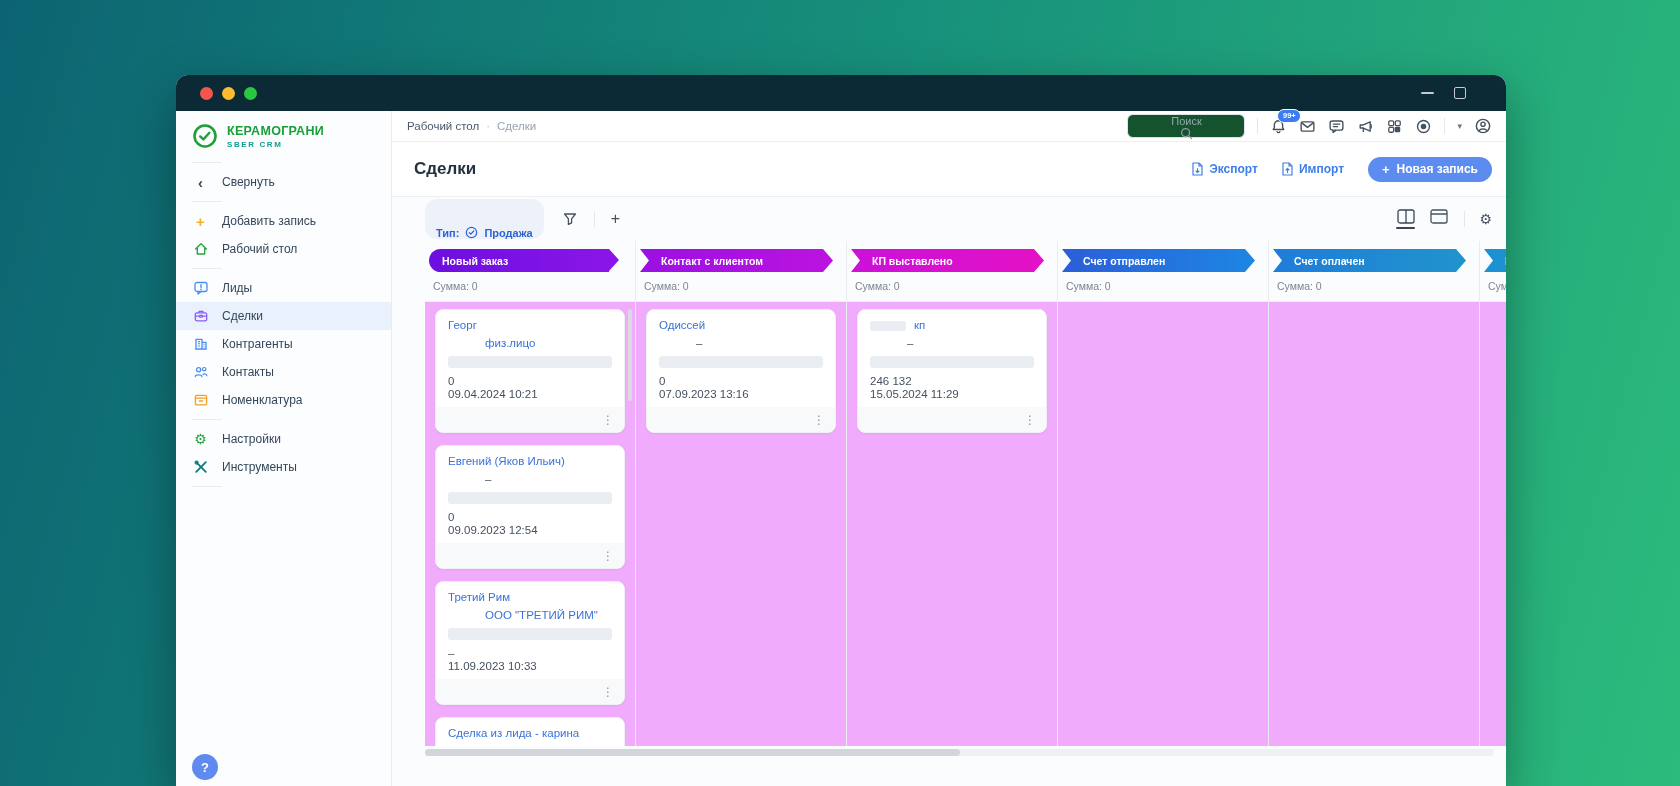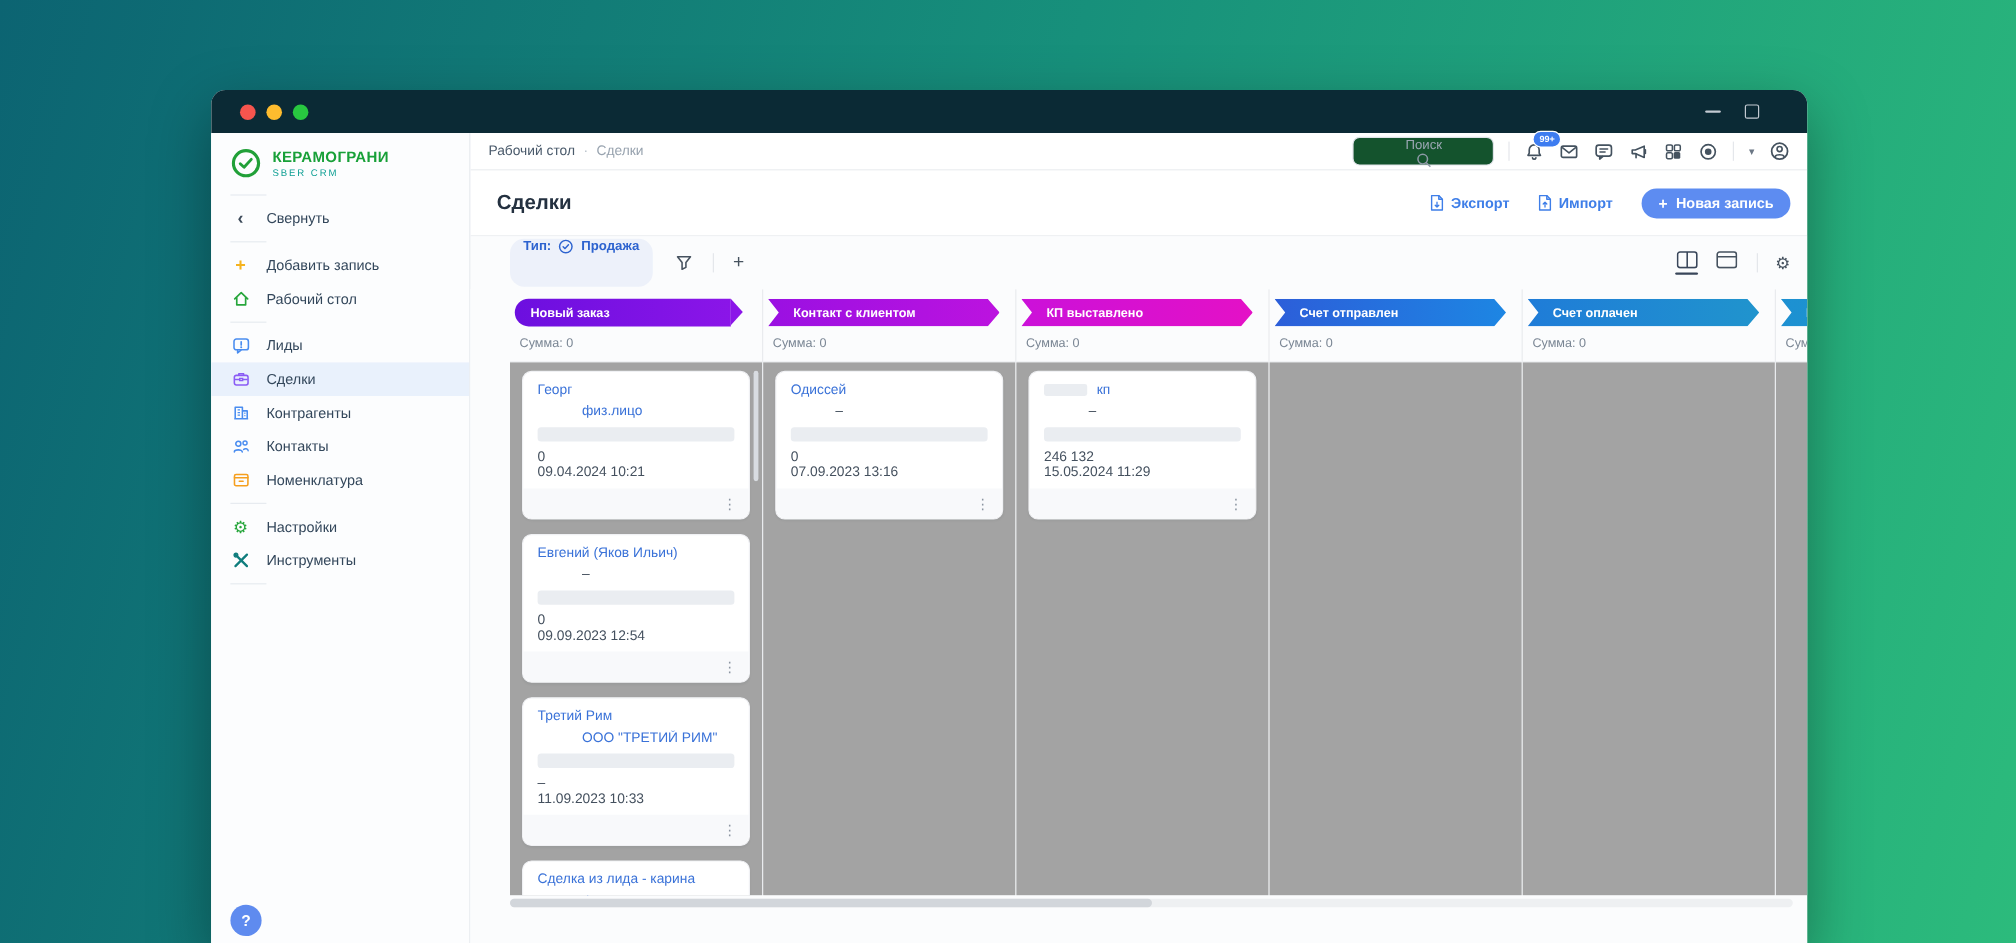--- a/index.html
+++ b/index.html
@@ -17,21 +17,21 @@
   .wc { margin-left:auto; display:flex; align-items:center; gap:20px; padding-right:16px; }
   .wc-min { width:13px; height:2px; background:#c3cad2; border-radius:1px; }
   .wc-max { width:12px; height:12px; border:1.6px solid #c3cad2; border-radius:2px; }
   
   .app { display:flex; height:675px; background:#fff; }
   
   .sidebar { width:216px; flex:0 0 216px; background:#fcfdfe; border-right:1px solid #e8ebef;
     position:relative; padding-top:4px; }
   .logo-row { display:flex; align-items:center; gap:9px; padding:8px 15px 8px 16px; }
   .logo-text .t1 { font-size:12.5px; font-weight:700; color:#18a038; letter-spacing:.3px; }
-  .logo-text .t2 { font-size:8px; font-weight:400; color:#11a095; letter-spacing:1.6px; margin-top:2px; }
+  .logo-text .t2 { font-size:8px; font-weight:700; color:#11a095; letter-spacing:1.6px; margin-top:2px; }
   .sdiv { height:1px; background:#e7ebf0; width:30px; margin:5px 0 5px 16px; }
   .nav-item { height:28px; display:flex; align-items:center; gap:13px; padding:0 16px;
     font-size:12px; color:#33475b; cursor:pointer; white-space:nowrap; }
   .nav-item.active { background:#e9f1fc; }
   .ni-icon { width:17px; display:flex; justify-content:center; align-items:center; flex:0 0 17px; }
   .glyph-add { color:#f5b31e; font-weight:700; font-size:15px; line-height:1; }
   .glyph-collapse { color:#3c4a59; font-size:15px; line-height:1; font-weight:700; }
   .glyph-gear-green { color:#27a63c; font-size:14px; line-height:1; }
   .help-btn { position:absolute; left:16px; bottom:6px; width:26px; height:26px; border-radius:50%;
     background:#5f8bef; color:#fff; font-size:13px; font-weight:700; border:none;
@@ -57,21 +57,21 @@
   .page-title { font-size:17px; font-weight:600; color:#243140; }
   .ph-right { margin-left:auto; display:flex; align-items:center; gap:24px; }
   .link-btn { display:flex; gap:6px; align-items:center; color:#3e7ee8; font-size:12px;
     font-weight:600; cursor:pointer; background:none; border:none; }
   .primary-btn { background:#5d8cf1; color:#fff; font-size:12px; font-weight:600; height:25px;
     border-radius:13px; display:flex; align-items:center; gap:7px; padding:0 14px; border:none; cursor:pointer; }
   .primary-btn .pb-plus { font-size:13px; font-weight:700; }
   
   .toolbar { height:44px; flex:0 0 44px; display:flex; align-items:center;
     padding:0 14px 0 33px; background:#fbfcfd; }
-  .chip { background:#edf1fa; border-radius:12px; height:40px; display:flex; align-items:flex-start;
+  .chip { background:#edf1fa; border-radius:12px; height:40px; display:flex; align-items:flex-end;
     gap:6px; padding:0 11px; font-size:11px; font-weight:700; color:#2d63cf; cursor:pointer; }
   .tool-icon { margin-left:18px; display:flex; align-items:center; cursor:pointer; }
   .tool-sep { width:1px; height:16px; background:#e4e7eb; margin-left:16px; }
   .tool-plus { margin-left:16px; font-size:16px; color:#46525f; cursor:pointer; line-height:1; }
   .tb2-right { margin-left:auto; display:flex; align-items:center; gap:14px; }
   .view-toggle { display:flex; flex-direction:column; align-items:center; gap:3px; cursor:pointer; }
   .vt-underline { width:19px; height:2px; background:#39465a; border-radius:1px; }
   .vt-underline.off { background:transparent; }
   .gear-glyph { font-size:14px; color:#46525f; cursor:pointer; }
   
@@ -82,21 +82,21 @@
   .pill-wrap { display:flex; height:23px; margin-bottom:8px; }
   .pill { height:23px; display:flex; align-items:center; color:#fff; font-size:10.5px;
     font-weight:700; padding:0 10px 0 13px; white-space:nowrap; overflow:hidden; width:180px; }
   .pill.first { border-radius:11.5px 0 0 11.5px; }
   .pill-point { width:0; height:0; border-top:11.5px solid transparent;
     border-bottom:11.5px solid transparent; border-left:10px solid #8b15e8; }
   .pill.notched { width:193px;
     clip-path:polygon(0 0,calc(100% - 10px) 0,100% 50%,calc(100% - 10px) 100%,0 100%,9px 50%);
     padding-left:21px; }
   .sum { font-size:10.5px; color:#7a8694; margin:0 0 9px 4px; white-space:nowrap; }
-  .well { flex:1; background:#a3a3a3; padding:7px 10px 0; position:relative; overflow:hidden; }
+  .well { flex:1; background:#f0abfc; padding:7px 10px 0; position:relative; overflow:hidden; }
   .card { background:#fff; border:1px solid #f0f1f4; border-radius:8px; margin-bottom:12px;
     box-shadow:0 1px 2px rgba(20,30,40,.05); cursor:pointer; }
   .card-body { padding:9px 12px 0; }
   .card-title { font-size:11.5px; color:#3a72d8; margin-bottom:6px; white-space:nowrap; overflow:hidden; }
   .card-sub { font-size:11.5px; color:#3a72d8; margin-bottom:7px; white-space:nowrap; overflow:hidden;margin-left:37px; }
   .card-sub.dash, .card-amount.dash { color:#44505e; }
   .red-bar { height:12px; background:#eaedf1; border-radius:3px; margin-bottom:7px; }
   .red-inline { display:inline-block; width:36px; height:10px; background:#eaedf1; border-radius:2px;
     margin-right:8px; vertical-align:middle; }
   .card-amount { font-size:11.5px; color:#44505e; margin-bottom:1px; }

